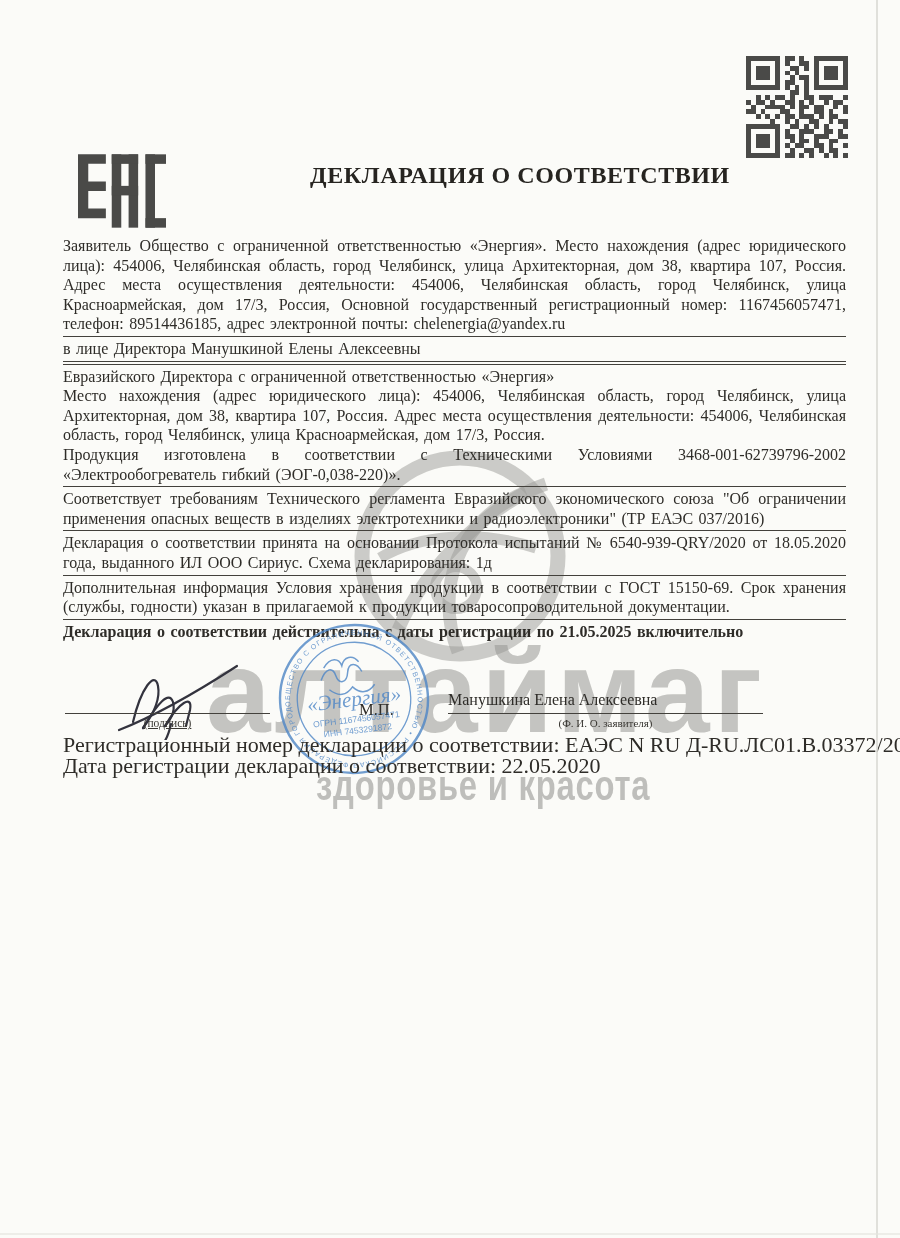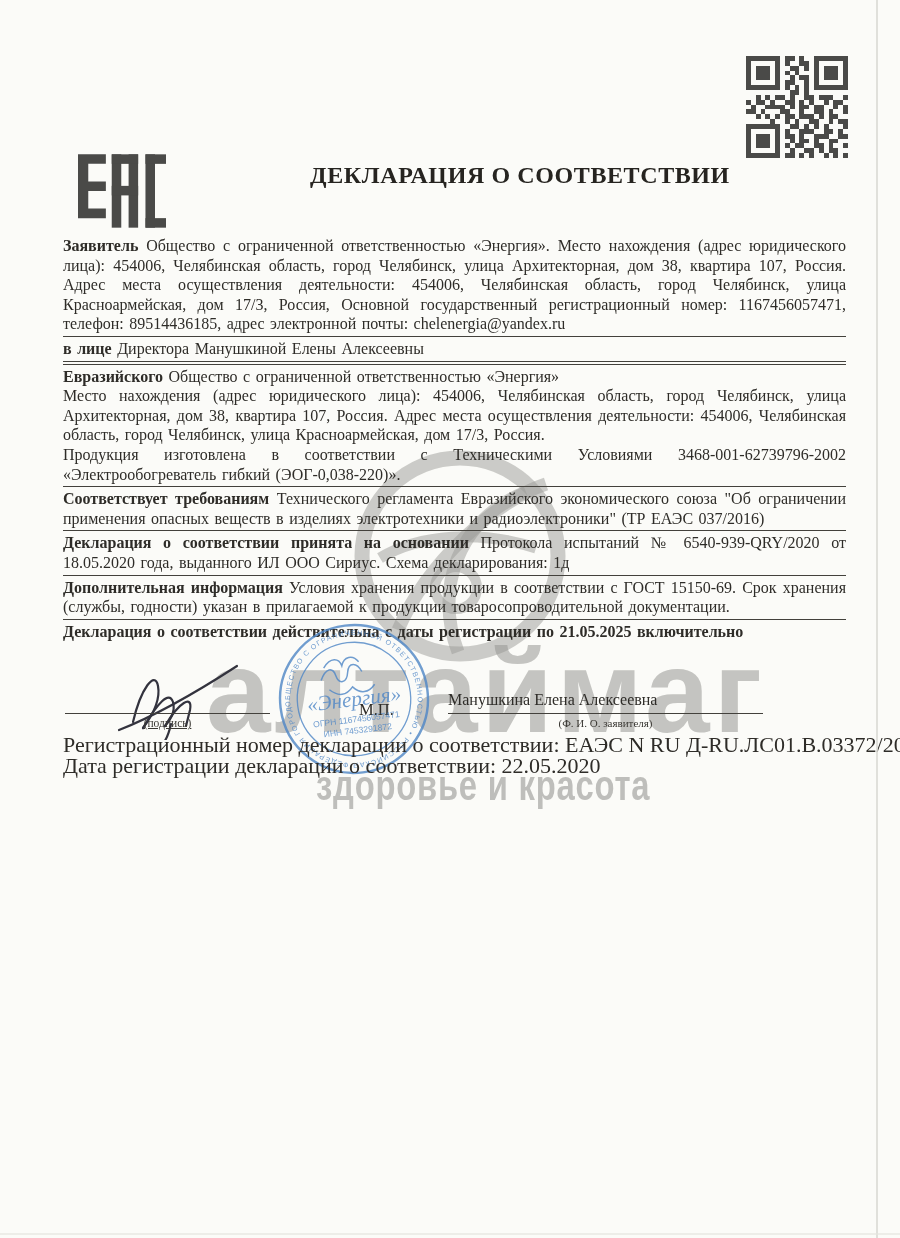--- a/index.html
+++ b/index.html
@@ -40,21 +40,21 @@
     letter-spacing:.6px;color:#262420;
   }
 
   
   .content{
     position:absolute;left:63px;top:236px;width:783px;
     font-size:16px;line-height:19.6px;word-spacing:1.5px;
   }
   .content p{margin:0;text-align:justify;}
   .content p.noj{text-align:left;}
-  .lbl{font-weight:bold;}
+  .lbl{font-weight:normal;}
   .divider{border-top:1.6px solid #43413c;margin:2px 0 2px 0;height:0;}
   .bold-line{font-weight:bold;text-align:left !important;}
 
   
   .sig-block{position:absolute;left:63px;top:688px;width:783px;height:50px;font-size:16px;}
   .sig-line{position:absolute;left:2px;top:25px;width:205px;border-bottom:1.5px solid #43413c;}
   .sig-caption{position:absolute;left:2px;top:29px;width:205px;text-align:center;font-size:11.5px;color:#3a3833;text-decoration:underline;}
   .sig-scribble{position:absolute;left:48px;top:-28px;width:140px;height:80px;}
   .mp{position:absolute;left:272px;top:12px;font-size:16.5px;margin-left:24px;}
   .fio-line{position:absolute;left:385px;top:25px;width:315px;border-bottom:1.5px solid #43413c;}
@@ -340,21 +340,21 @@
 
   <div class="content">
     <p><span class="lbl">Заявитель</span> <span>Общество с ограниченной ответственностью «Энергия». Место нахождения (адрес юридического лица): 454006, Челябинская область, город Челябинск, улица Архитекторная, дом 38, квартира 107, Россия. Адрес места осуществления деятельности: 454006, Челябинская область, город Челябинск, улица Красноармейская, дом 17/3, Россия, Основной государственный регистрационный номер: 1167456057471, телефон: 89514436185, адрес электронной почты: chelenergia@yandex.ru</span></p>
     <div class="divider"></div>
 
     <p class="noj"><span class="lbl">в лице</span> <span>Директора Манушкиной Елены Алексеевны</span></p>
     <div class="divider"></div>
 
     <div class="divider"></div>
 
-    <p class="noj"><span class="lbl">Евразийского</span> <span>Общество с ограниченной ответственностью «Энергия»</span></p>
+    <p class="noj"><span class="lbl">Евразийского</span> <span>Директора с ограниченной ответственностью «Энергия»</span></p>
     <p>Место нахождения (адрес юридического лица): 454006, Челябинская область, город Челябинск, улица Архитекторная, дом 38, квартира 107, Россия. Адрес места осуществления деятельности: 454006, Челябинская область, город Челябинск, улица Красноармейская, дом 17/3, Россия.</p>
     <p>Продукция изготовлена в соответствии с Техническими Условиями 3468-001-62739796-2002 «Электрообогреватель гибкий (ЭОГ-0,038-220)».</p>
     <div class="divider"></div>
 
     <p><span class="lbl">Соответствует требованиям</span> <span>Технического регламента Евразийского экономического союза "Об ограничении применения опасных веществ в изделиях электротехники и радиоэлектроники" (ТР ЕАЭС 037/2016)</span></p>
     <div class="divider"></div>
 
     <p><span class="lbl">Декларация о соответствии принята на основании</span> <span>Протокола испытаний № 6540-939-QRY/2020 от 18.05.2020 года, выданного ИЛ ООО Сириус. Схема декларирования: 1д</span></p>
     <div class="divider"></div>
 

